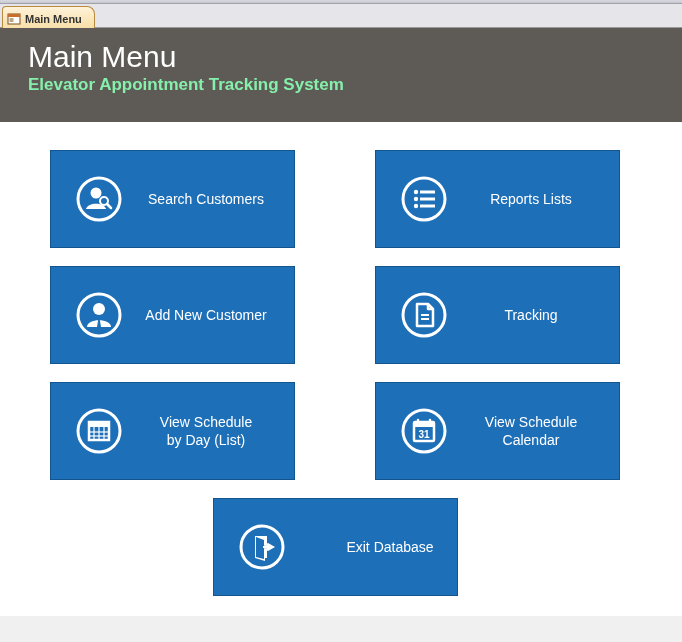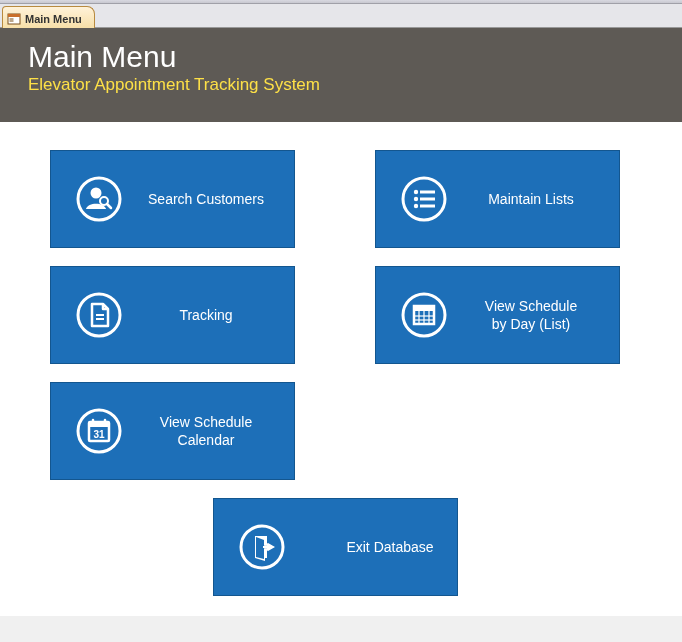--- a/index.html
+++ b/index.html
@@ -49,22 +49,22 @@
     color: #fff;
   }
   .header-title {
     font-size: 30px;
     font-weight: 300;
     color: #fff;
     line-height: 1.1;
   }
   .header-subtitle {
     font-size: 17px;
-    font-weight: 400;
-    color: #fde047;
+    font-weight: 700;
+    color: #86efac;
     margin-top: 2px;
   }
   .content {
     background: #ffffff;
     padding: 28px 50px 20px 50px;
   }
   .grid {
     display: grid;
     grid-template-columns: 245px 245px;
     column-gap: 80px;
@@ -148,23 +148,35 @@
         <svg width="46" height="46" viewBox="0 0 46 46">
           <circle cx="23" cy="23" r="21" fill="none" stroke="#fff" stroke-width="3"></circle>
           <circle cx="15" cy="16" r="2.2" fill="#fff"></circle>
           <rect x="19" y="14.5" width="15" height="3" fill="#fff"></rect>
           <circle cx="15" cy="23" r="2.2" fill="#fff"></circle>
           <rect x="19" y="21.5" width="15" height="3" fill="#fff"></rect>
           <circle cx="15" cy="30" r="2.2" fill="#fff"></circle>
           <rect x="19" y="28.5" width="15" height="3" fill="#fff"></rect>
         </svg>
       </span>
-      <span class="label">Maintain Lists</span>
-    </div>
-
+      <span class="label">Reports Lists</span>
+    </div>
+
+    <div class="tile">
+      <span class="icon-wrap">
+        <svg width="46" height="46" viewBox="0 0 46 46">
+          <circle cx="23" cy="23" r="21" fill="none" stroke="#fff" stroke-width="3"></circle>
+          <circle cx="23" cy="17" r="6" fill="#fff"></circle>
+          <path d="M11 35 C11 26 35 26 35 35 Z" fill="#fff"></path>
+          <path d="M23 23 L21 35 L25 35 Z" fill="#1d6fb8"></path>
+          <rect x="22" y="24" width="2" height="4" fill="#1d6fb8"></rect>
+        </svg>
+      </span>
+      <span class="label">Add New Customer</span>
+    </div>
 
     <div class="tile">
       <span class="icon-wrap">
         <svg width="46" height="46" viewBox="0 0 46 46">
           <circle cx="23" cy="23" r="21" fill="none" stroke="#fff" stroke-width="3"></circle>
           <path d="M16 12 L27 12 L32 17 L32 34 L16 34 Z" fill="none" stroke="#fff" stroke-width="2.5" stroke-linejoin="round"></path>
           <path d="M27 12 L27 17 L32 17" fill="none" stroke="#fff" stroke-width="2.5" stroke-linejoin="round"></path>
           <line x1="20" y1="23" x2="28" y2="23" stroke="#fff" stroke-width="2"></line>
           <line x1="20" y1="27" x2="28" y2="27" stroke="#fff" stroke-width="2"></line>
         </svg>

